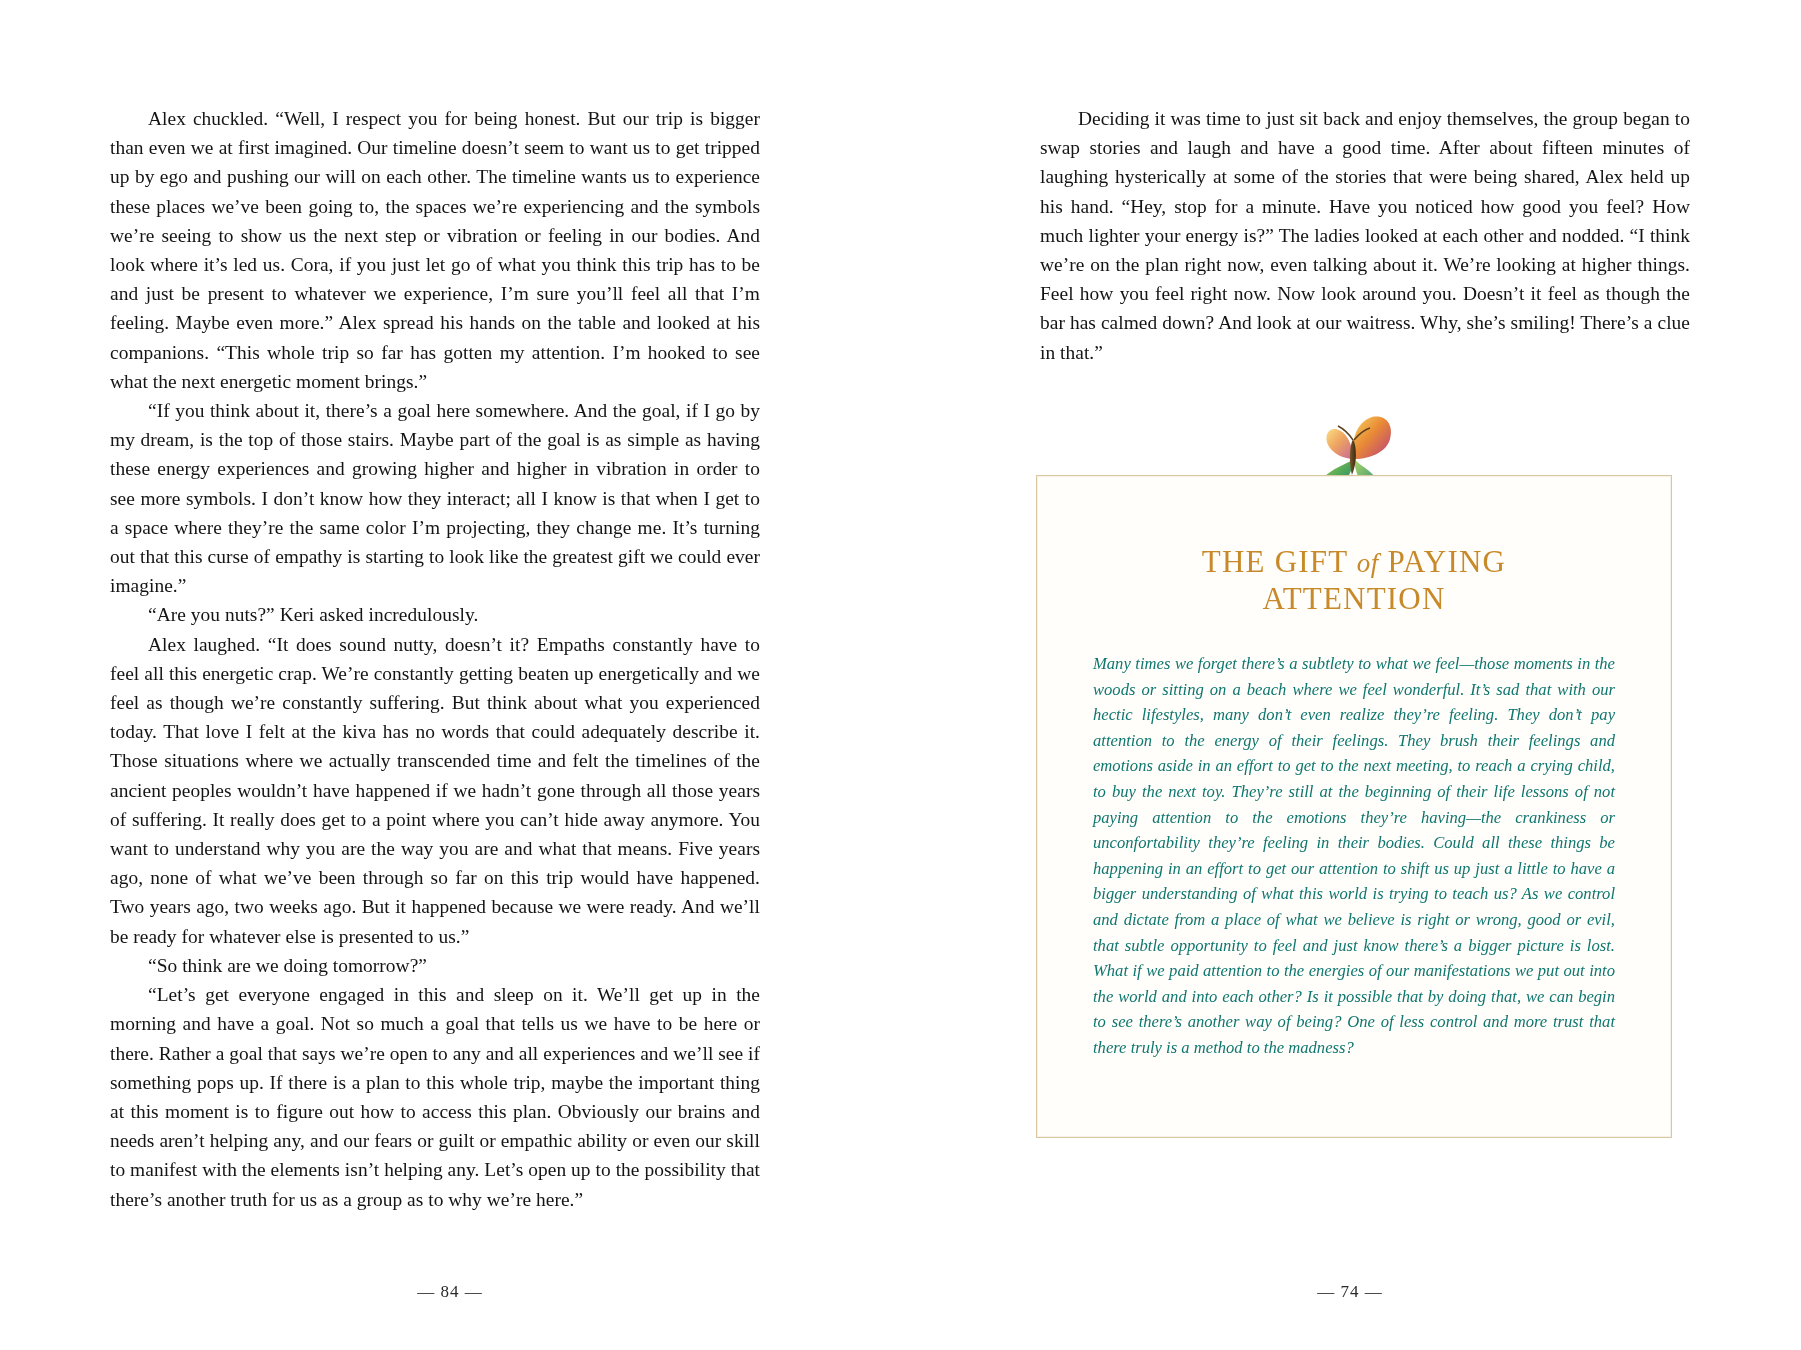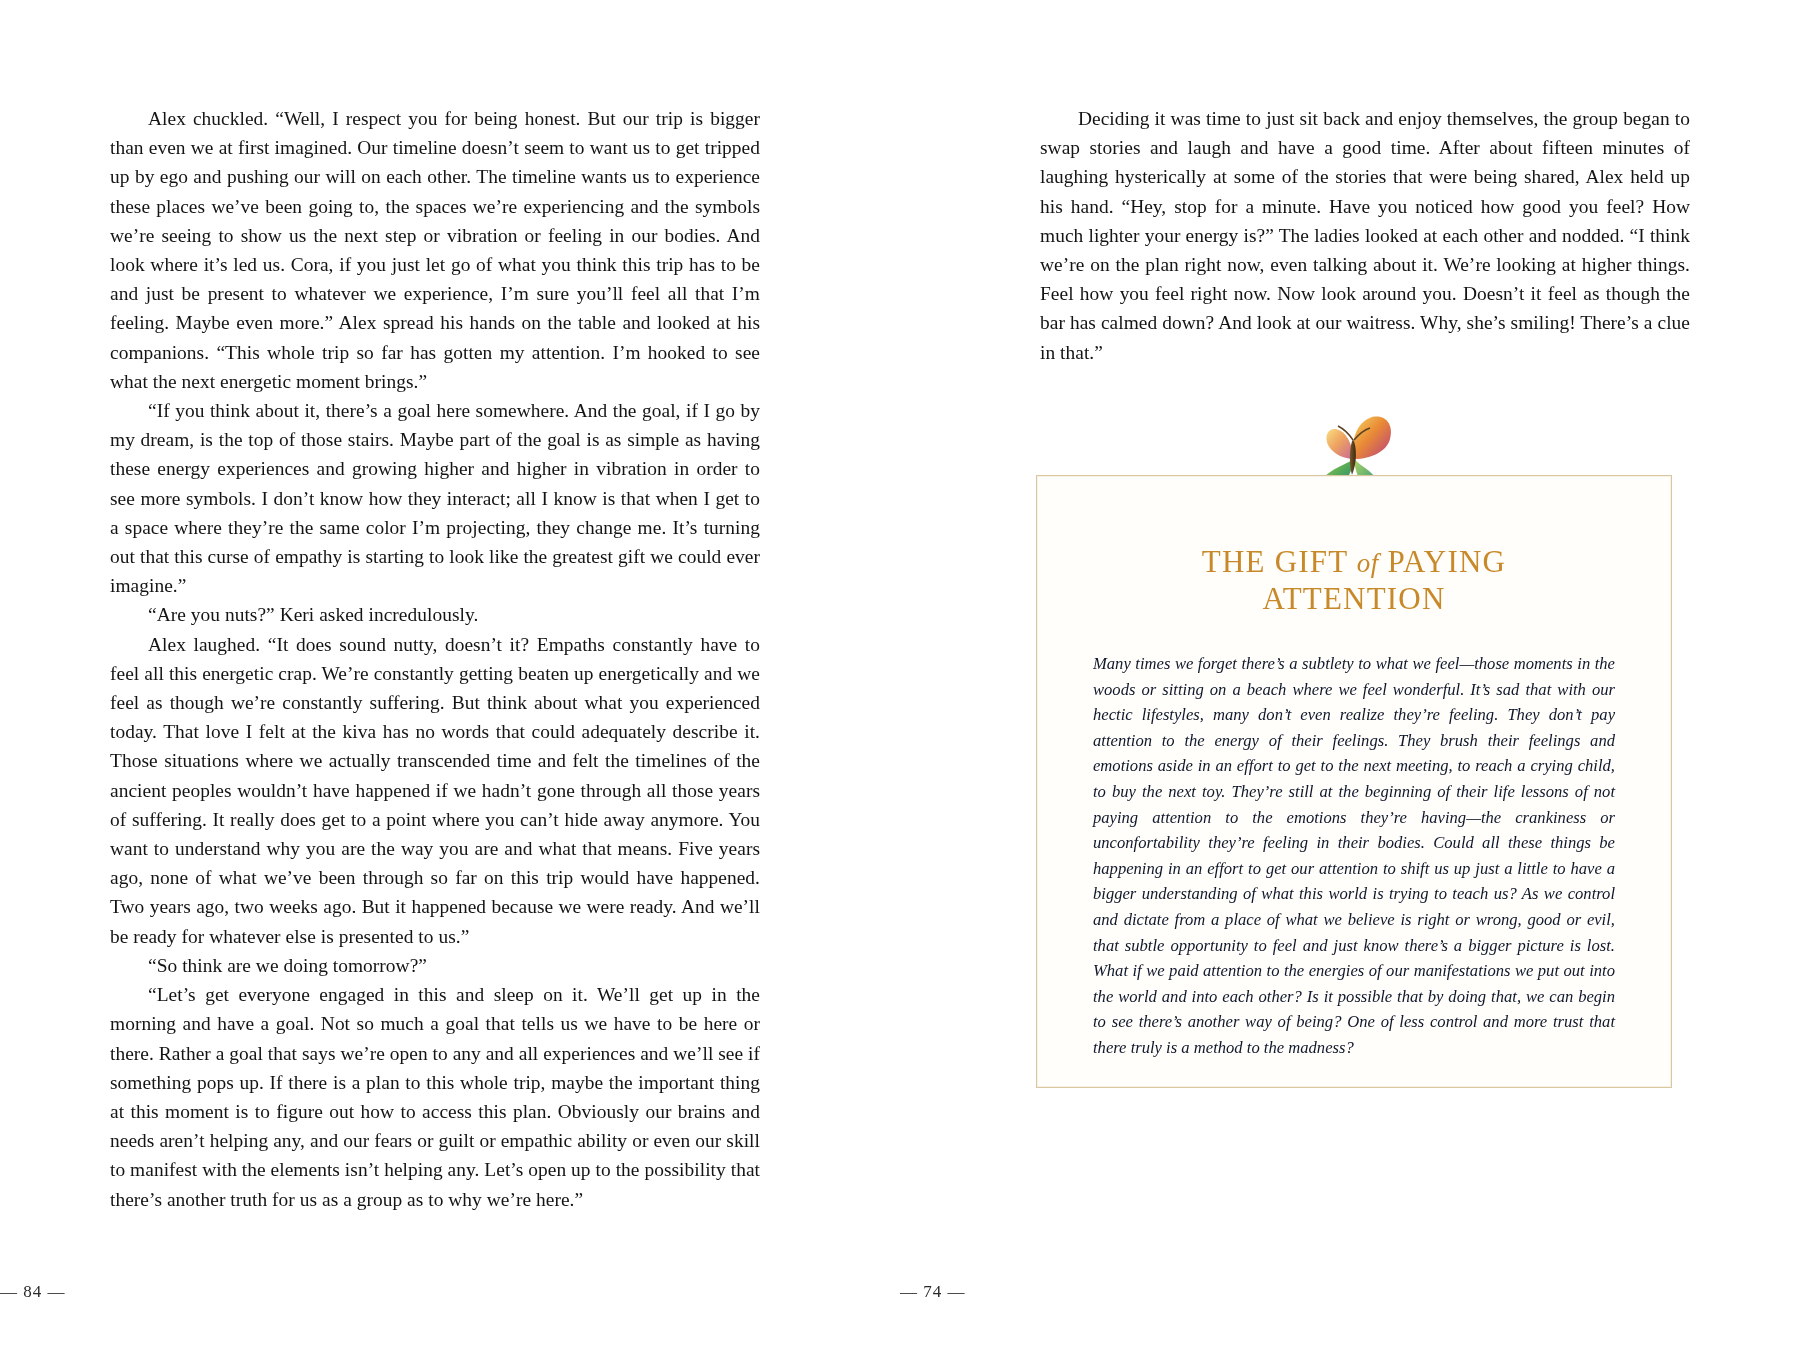--- a/index.html
+++ b/index.html
@@ -41,39 +41,40 @@
   .body-text p {
     margin: 0;
     text-indent: 38px;
   }
 
   .folio {
     position: absolute;
     bottom: 48px;
     left: 0;
     width: 100%;
+    text-align: center;
     font-family: "Liberation Serif", serif;
     font-size: 17px;
     color: #2a2a2a;
     letter-spacing: 1px;
   }
 
   
   .callout-wrap {
     position: absolute;
     left: 136px;
     top: 475px;
     width: 636px;
   }
   .callout {
     position: relative;
     border: 1px solid #d8c7a0;
     background: #fffefb;
     box-shadow: 0 0 0 1px rgba(216,199,160,0.22) inset;
-    padding: 56px 56px 26px 56px;
+    padding: 56px 56px 76px 56px;
     box-sizing: border-box;
     min-height: 560px;
   }
   .callout-title {
     text-align: center;
     color: #c8892a;
     font-family: "Liberation Serif", serif;
     font-size: 31px;
     line-height: 36px;
     letter-spacing: 1.2px;
@@ -84,21 +85,21 @@
     font-style: italic;
     font-size: 27px;
     letter-spacing: 0.4px;
   }
   .callout-body {
     font-family: "Liberation Serif", serif;
     font-style: italic;
     font-size: 16.6px;
     line-height: 25.6px;
     text-align: justify;
-    color: #0f172a;
+    color: #0f766e;
   }
   .callout-body p { margin: 0; }
 
   
   .butterfly {
     position: absolute;
     left: 50%;
     transform: translateX(-50%);
     top: -62px;
     width: 104px;

